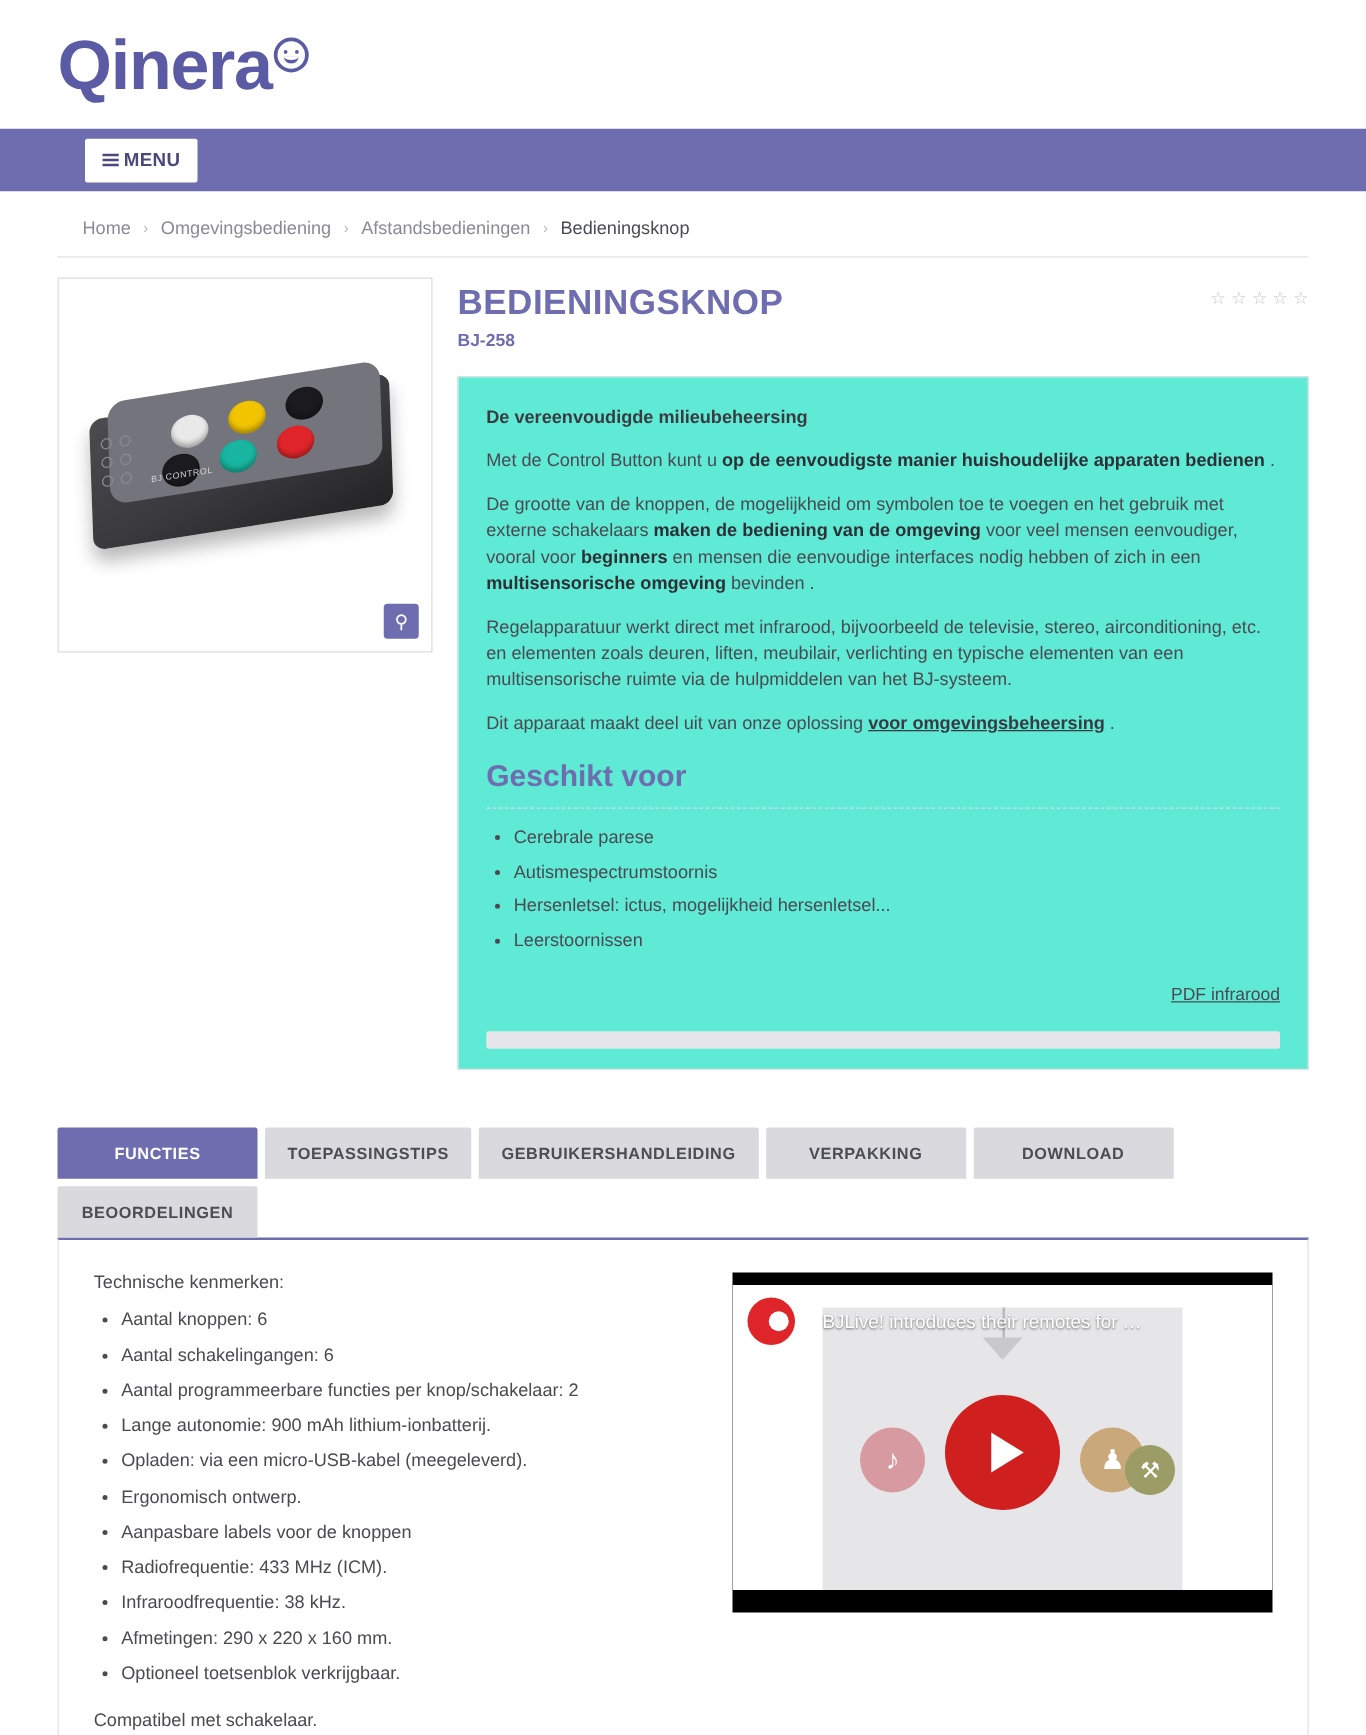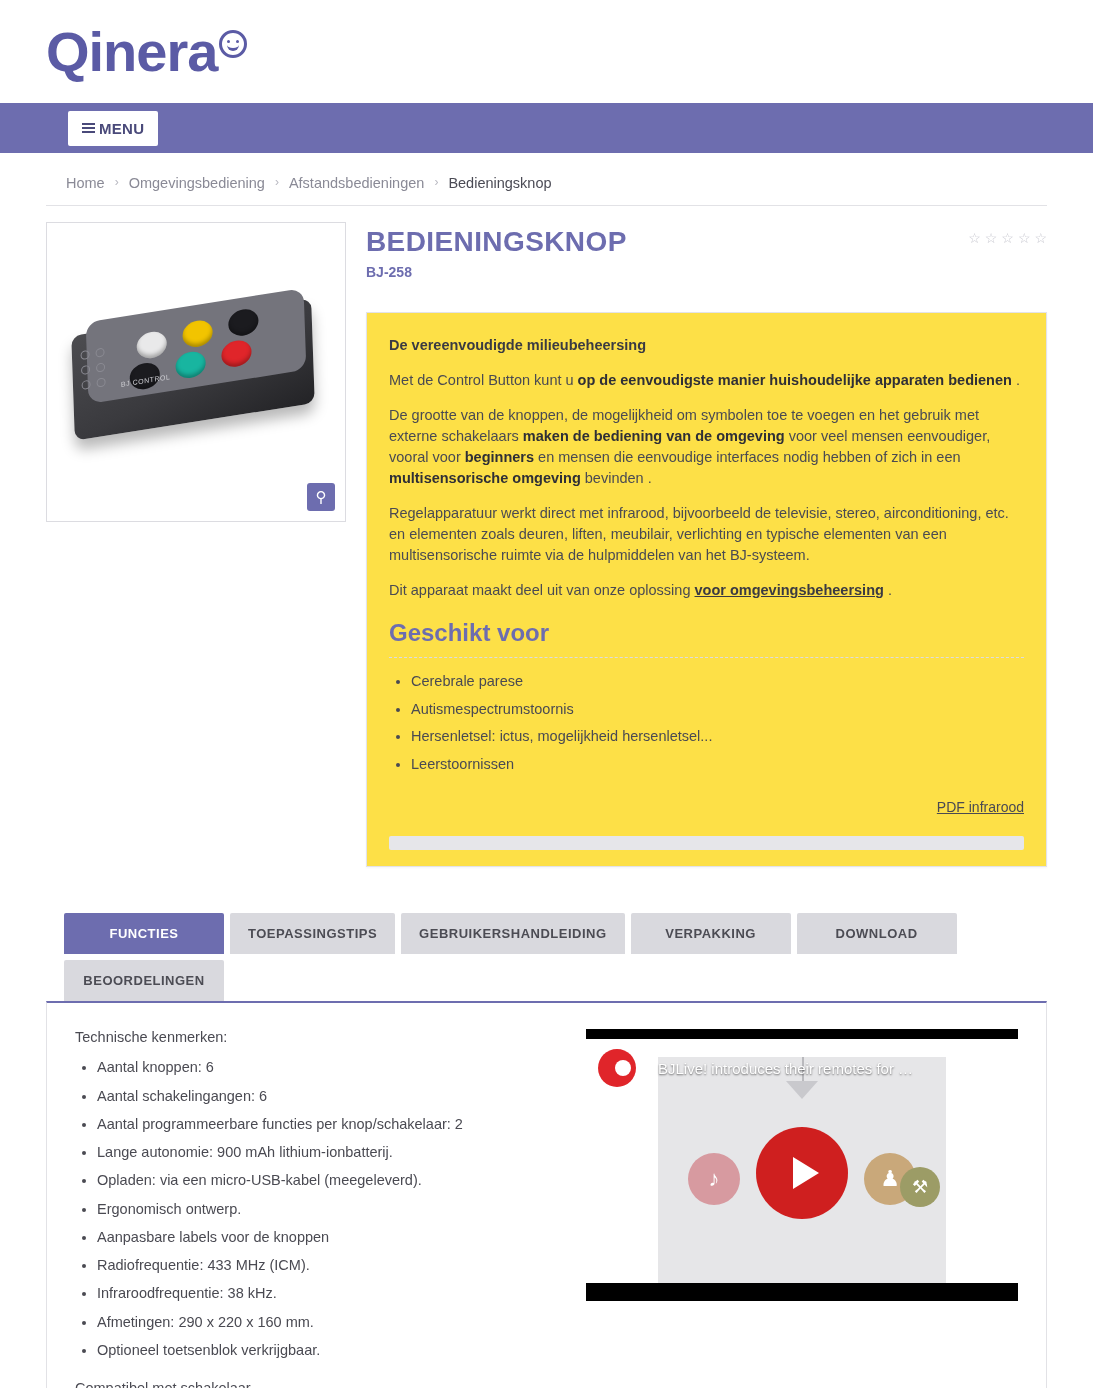--- a/index.html
+++ b/index.html
@@ -160,43 +160,43 @@
     margin: 4px 0 0 0;
     font-size: 28px;
     font-weight: bold;
     color: #6d6daf;
     letter-spacing: .4px;
   }
   .p-ref { margin-top: 6px; font-size: 14px; font-weight: bold; color: #6d6daf; }
   .stars { display: flex; gap: 4px; padding-top: 8px; color: #c8c8d0; font-size: 14px; }
 
   .desc-card {
-    margin-top: 32px;
-    background: #fde047;
+    margin-top: 21px;
+    background: #5eead4;
     border: 1px solid #e3e3e8;
     padding: 22px 22px 16px 22px;
     box-shadow: 0 1px 2px rgba(0,0,0,.04);
   }
   .desc-card p { margin: 0 0 14px 0; font-size: 14.5px; line-height: 1.45; color: #4a4a52; }
   .desc-card p.lead { font-weight: bold; color: #3a3a42; }
   .desc-card b { color: #2f2f36; }
   .desc-card a.link { color: #3a3a42; font-weight: bold; text-decoration: underline; }
   h3.sub {
     color: #6d6daf; font-size: 24px; margin: 18px 0 6px 0; font-weight: bold;
     border-bottom: 1px dashed #dcdce1; padding-bottom: 10px;
   }
   .desc-card ul { margin: 10px 0 0 0; padding-left: 22px; }
   .desc-card ul li { font-size: 14.5px; line-height: 1.9; color: #4a4a52; }
   .pdf-row { text-align: right; margin-top: 20px; }
   .pdf-row a { color: #4a4a52; font-size: 14px; text-decoration: underline; }
   .gray-bar { margin-top: 20px; height: 14px; background: #e6e6ea; border-radius: 2px; }
 
   
   .tabs-wrap { margin: 46px 46px 0 46px; }
-  .tabs { display: flex; flex-wrap: wrap; gap: 6px; margin-left: 18px; }
+  .tabs { display: flex; flex-wrap: wrap; gap: 6px; }
   .tab {
     background: #d9d9de; color: #4c4c54;
     font-size: 13px; font-weight: bold; letter-spacing: .5px;
     padding: 13px 18px; min-width: 160px; text-align: center;
     cursor: pointer; border-radius: 2px 2px 0 0;
     white-space: nowrap; overflow: hidden;
   }
   .tab.active { background: #6d6daf; color: #fff; }
   .tab-panel {
     border-top: 2px solid #6d6daf;

